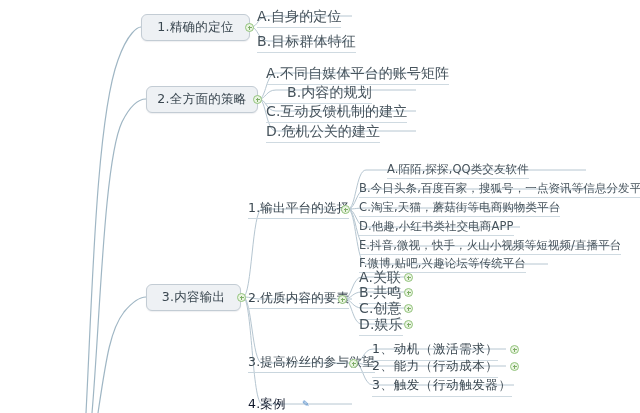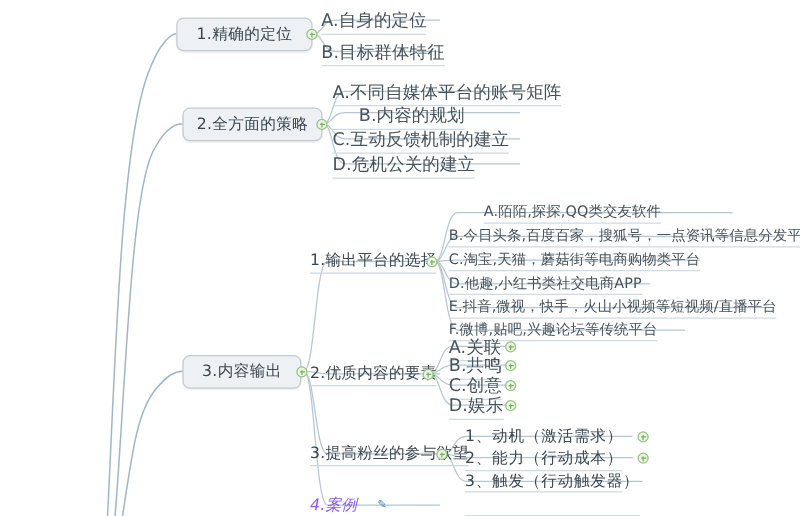--- a/index.html
+++ b/index.html
@@ -68,21 +68,21 @@
   .node-leaf.wide {
     font-size: 11.5px;
   }
   .node-sub {
     position: absolute;
     white-space: nowrap;
     font-size: 12.5px;
     color: #3a4750;
     letter-spacing: .6px;
     border-bottom: 1px solid #cfdae1;
-    padding-bottom: 18px;
+    padding-bottom: 2px;
   }
   
   .badge {
     position: absolute;
     width: 9px;
     height: 9px;
     border-radius: 50%;
     border: 1px solid #93c47d;
     background: #eaf4e2;
     box-sizing: border-box;
@@ -105,22 +105,21 @@
   }
   .pin-icon {
     position: absolute;
     width: 10px;
     height: 10px;
     color: #4a86c8;
     font-size: 9px;
     line-height: 10px;
   }
   .cut-label {
-    color: #8b5cf6;
-    font-style: italic;
+    color: #0f172a;
   }
 </style>
 </head>
 <body>
 
 <div id="canvas">
 
   <svg id="lines" viewBox="0 0 640 413" xmlns="http://www.w3.org/2000/svg">
     <g fill="none" stroke="#9fb6c4" stroke-width="1.1">
 

